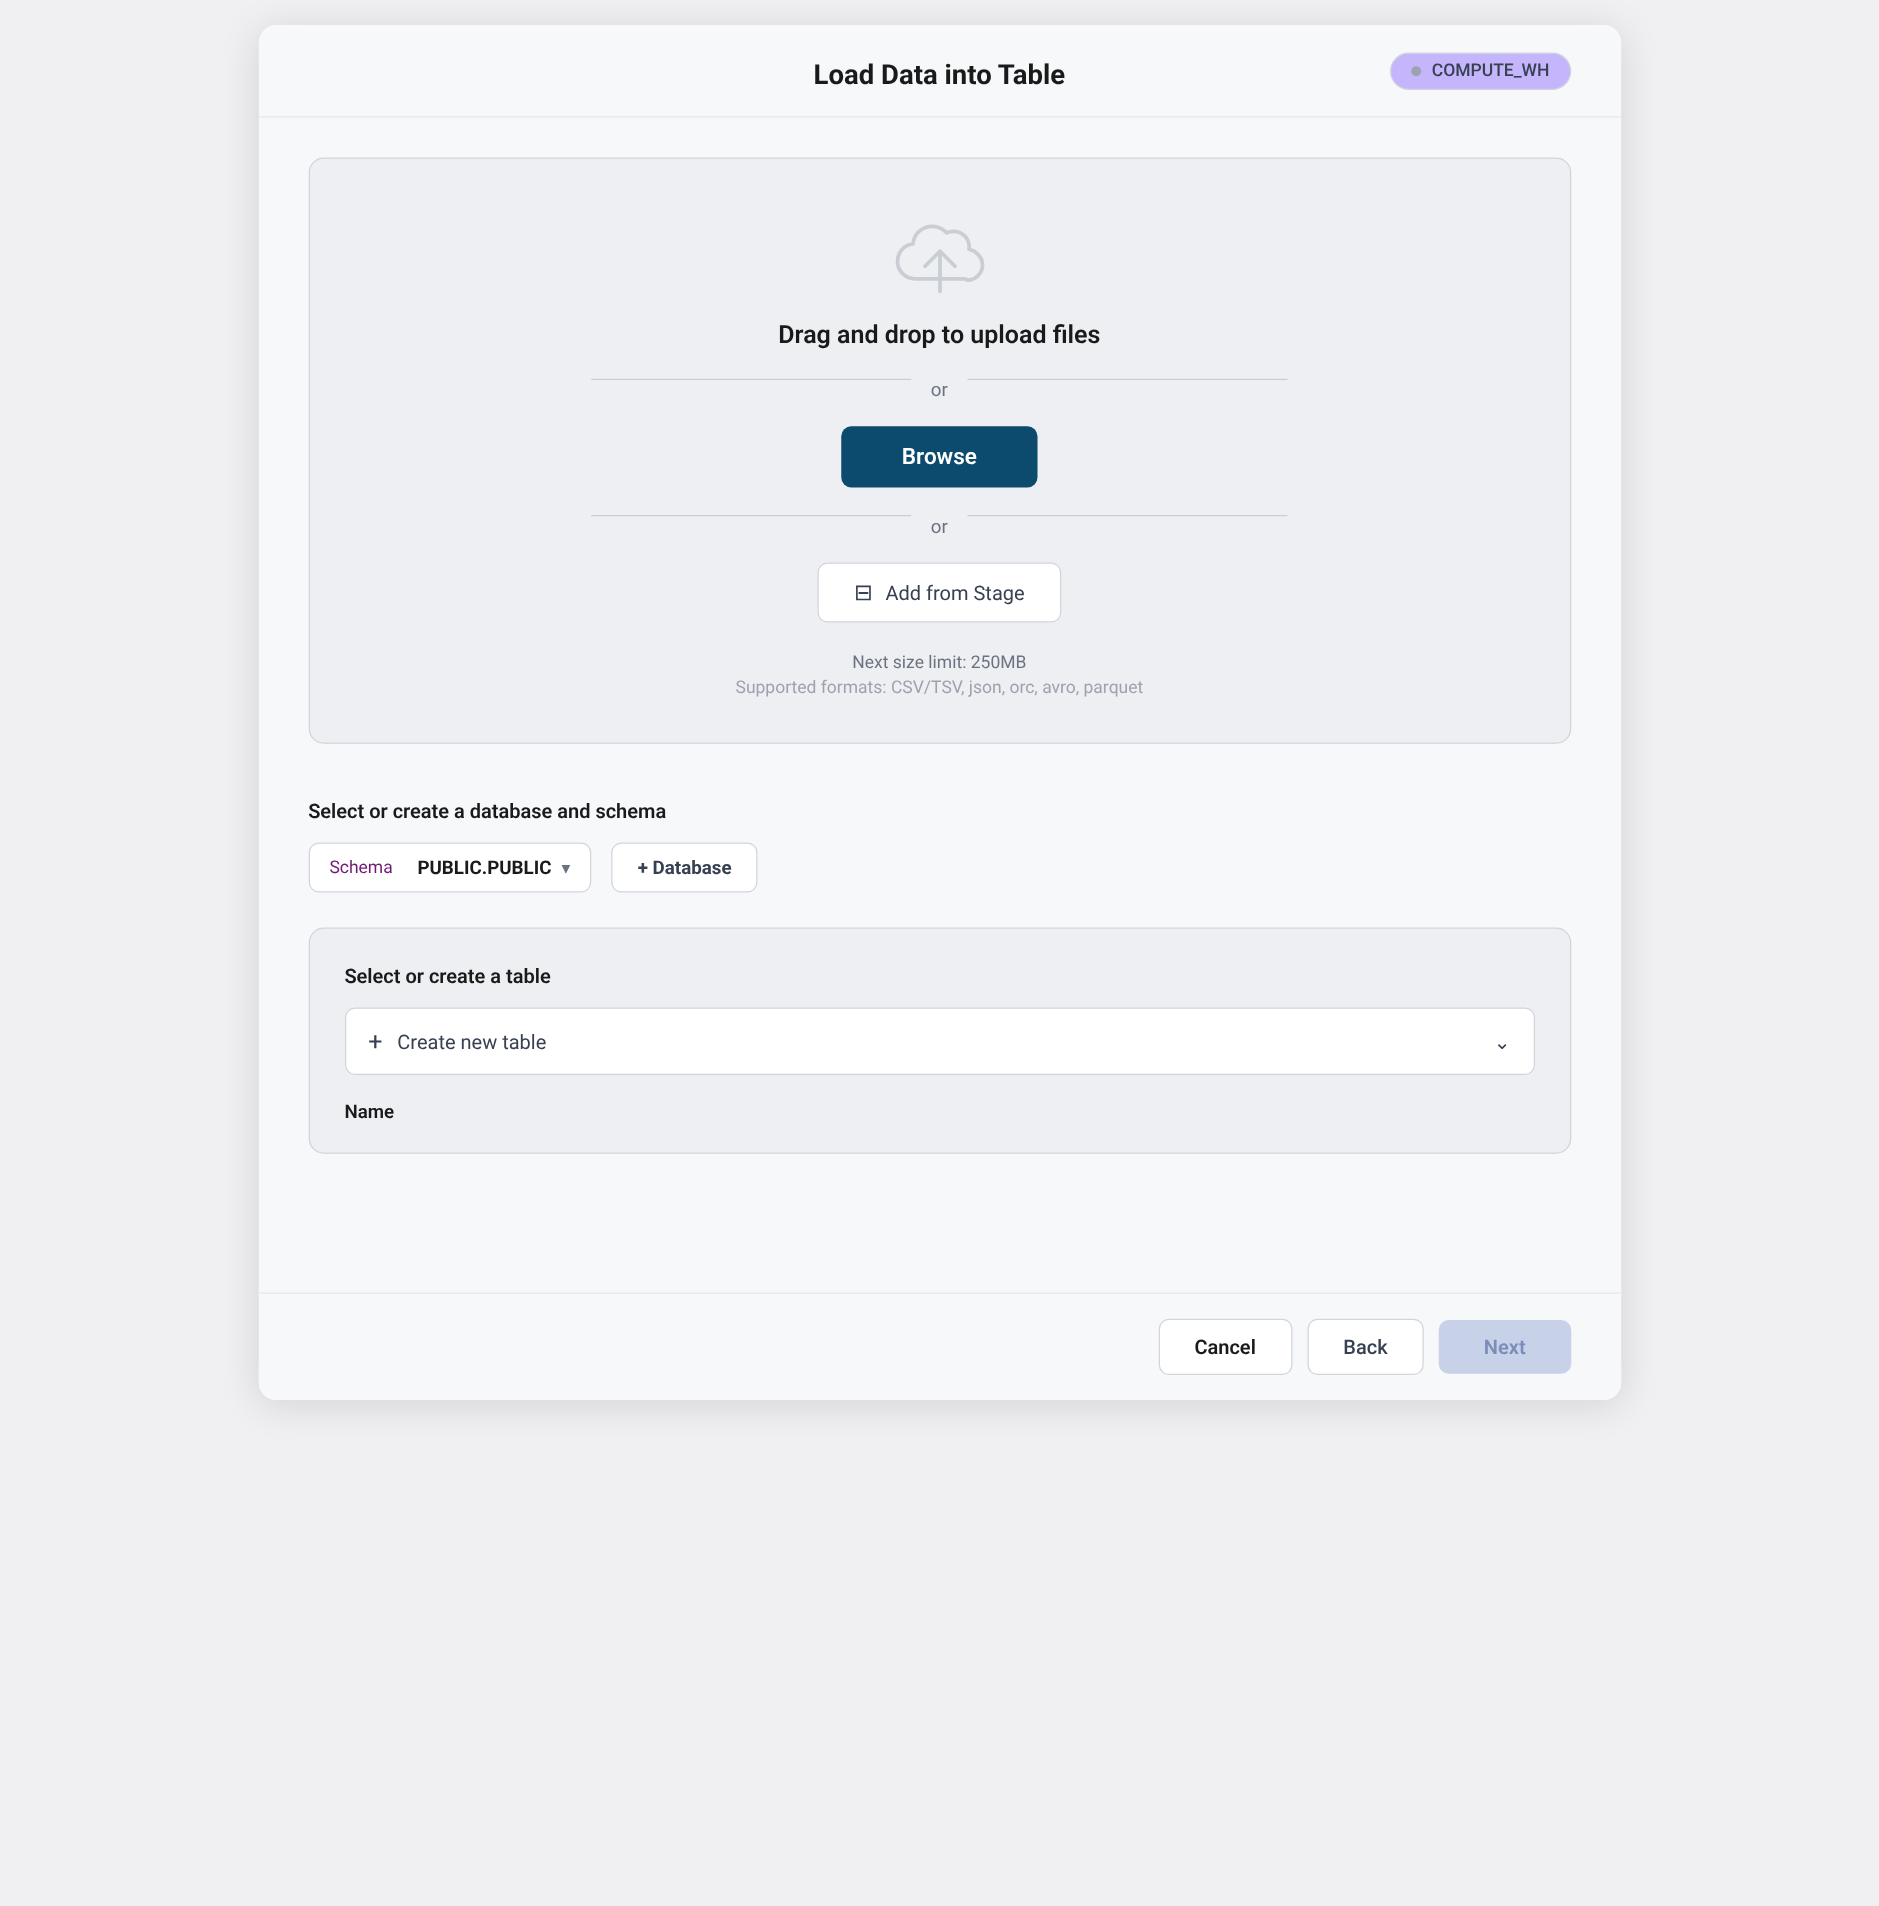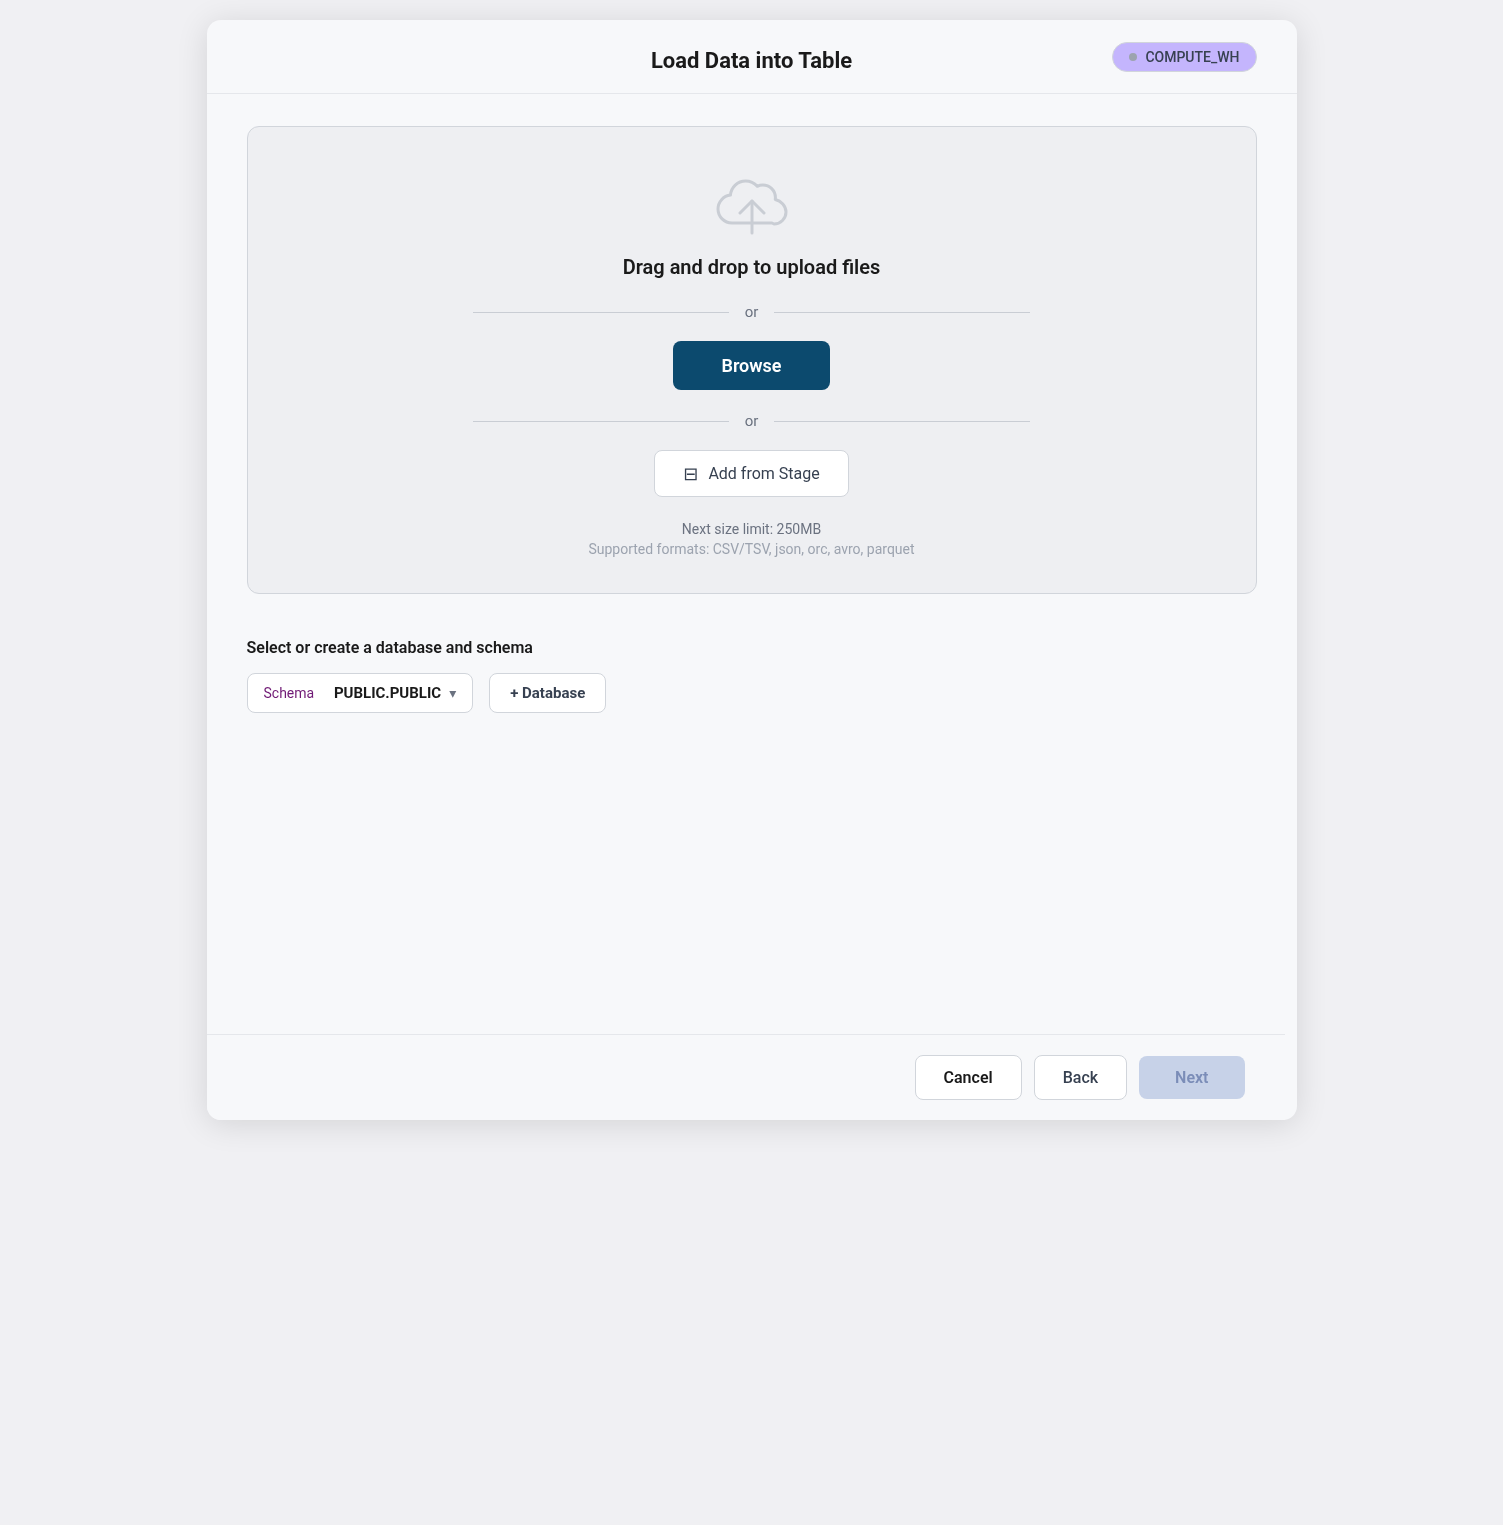--- a/index.html
+++ b/index.html
@@ -101,21 +101,21 @@
 
     .upload-text {
       font-size: 20px;
       font-weight: 600;
       color: #1a1a1a;
       margin-bottom: 24px;
     }
 
     .or-divider {
       display: flex;
-      align-items: center;
+      align-items: flex-start;
       width: 60%;
       gap: 16px;
       margin-bottom: 20px;
     }
 
     .or-divider .line {
       flex: 1;
       height: 1px;
       background: #c9cdd4;
     }
@@ -278,21 +278,21 @@
       font-size: 15px;
       font-weight: 600;
       color: #1a1a1a;
       margin-top: 20px;
     }
 
     .dialog-footer {
       position: absolute;
       bottom: 0;
       left: 0;
-      right: 12px;
+      right: 0;
       background: #f7f8fa;
       border-top: 1px solid #e5e7eb;
       padding: 20px 40px;
       display: flex;
       justify-content: flex-end;
       align-items: center;
       gap: 12px;
     }
 
     .cancel-btn {
@@ -383,20 +383,29 @@
       <div class="schema-row">
         <div class="schema-dropdown">
           <span class="schema-label">Schema</span>&nbsp;
           <span class="schema-value">PUBLIC.PUBLIC</span>
           <span class="chevron-down">▾</span>
         </div>
         <button class="add-database-btn">+ Database</button>
       </div>
     </div>
 
+    <div class="table-section">
+      <div class="table-section-label">Select or create a table</div>
+      <div class="table-dropdown">
+        <span class="plus-icon">+</span>
+        <span class="table-dropdown-text">Create new table</span>
+        <span class="table-chevron">⌄</span>
+      </div>
+      <div class="name-label">Name</div>
+    </div>
 
   </div>
 
   <div class="dialog-footer">
     <button class="cancel-btn">Cancel</button>
     <button class="back-btn">Back</button>
     <button class="next-btn">Next</button>
   </div>
 
 </div>

